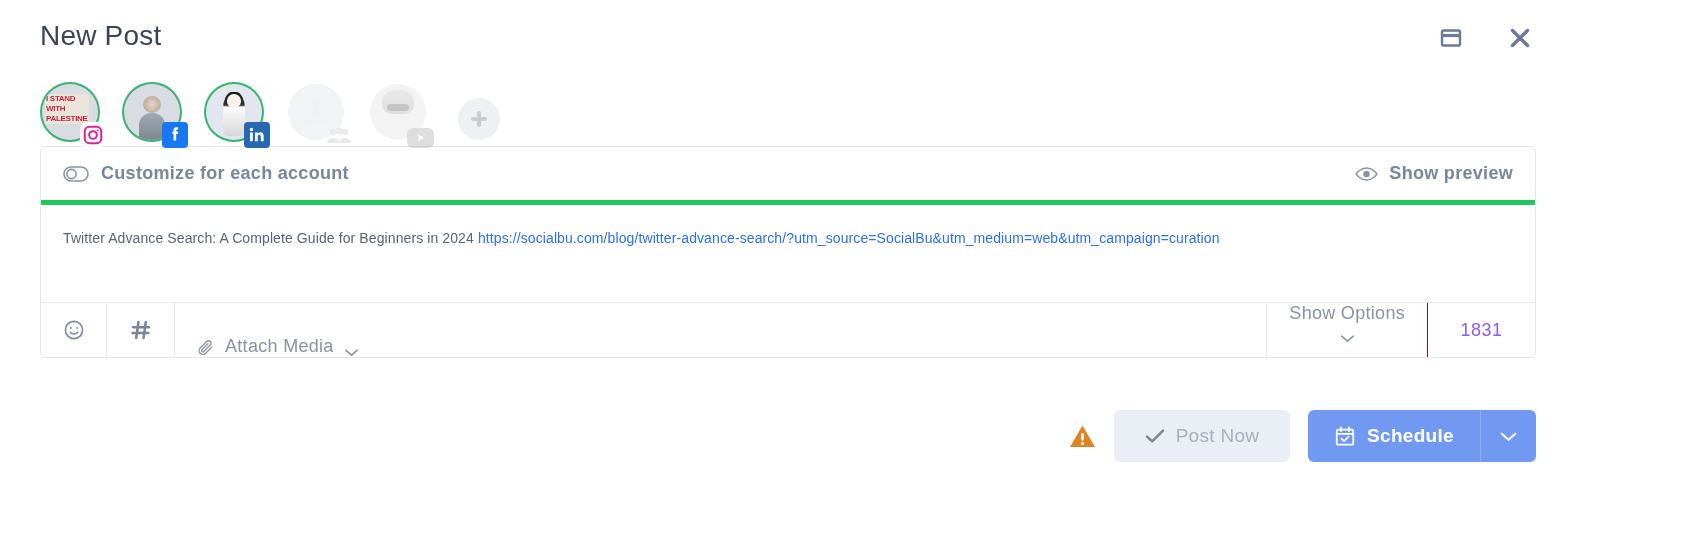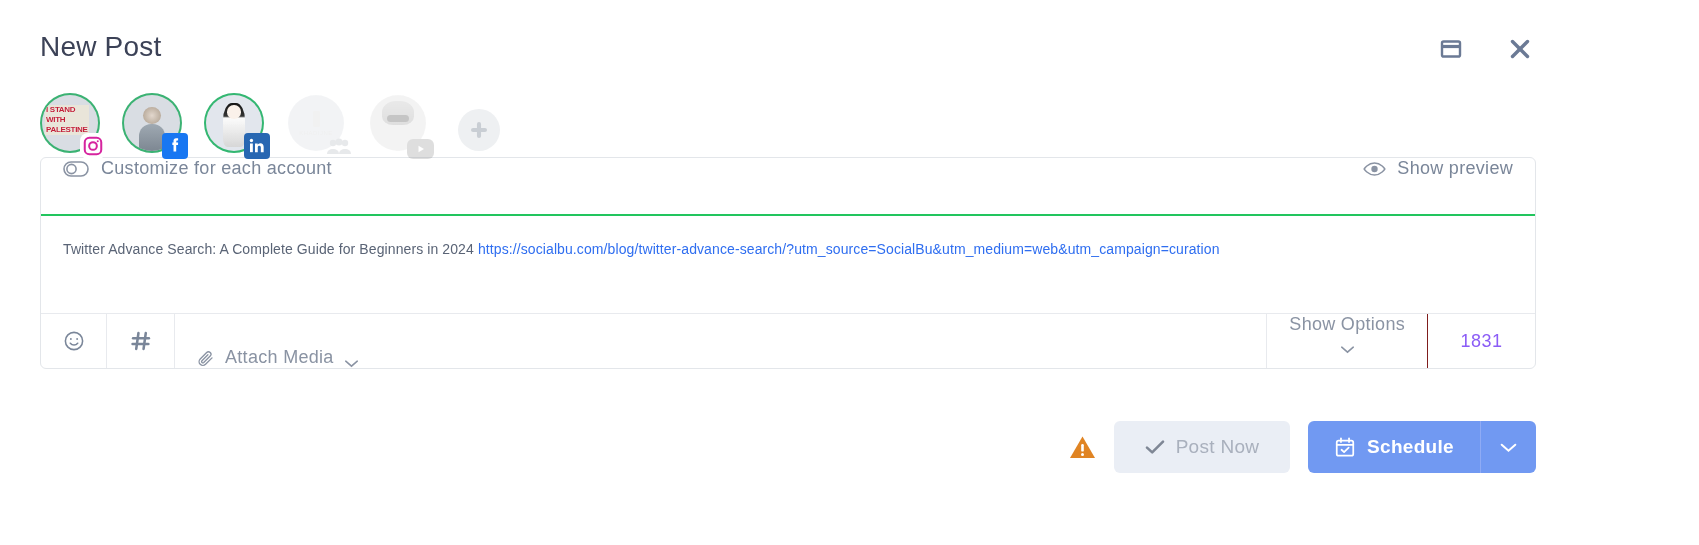--- a/index.html
+++ b/index.html
@@ -12,21 +12,21 @@
     font-family: "Liberation Sans", sans-serif;
     color: #4a5568;
     overflow: hidden;
   }
 
   .modal {
     position: relative;
     width: 1576px;
     height: 545px;
     background: #fff;
-    padding: 11px 40px;
+    padding: 0 40px;
   }
 
   
   .modal-header {
     display: flex;
     align-items: flex-start;
     justify-content: space-between;
     padding-top: 16px;
     height: 62px;
   }
@@ -187,25 +187,26 @@
 
   
   .composer {
     margin-top: 6px;
     border: 1px solid #e3e6ea;
     border-radius: 6px;
     background: #fff;
   }
   .composer-top {
     display: flex;
-    align-items: flex-start;
+    align-items: center;
     justify-content: space-between;
     padding: 0 22px;
     height: 58px;
-    border-bottom: 2px solid #22c55e;
+    border-bottom: 5px solid #22c55e;
+    font-weight: bold;
   }
   .customize {
     display: flex; align-items: center; gap: 12px;
     font-size: 18px; color: #7a8699;
     cursor: pointer;
     letter-spacing: .3px;
   }
   .show-preview {
     display: flex; align-items: center; gap: 11px;
     font-size: 18px; color: #7a8699;

